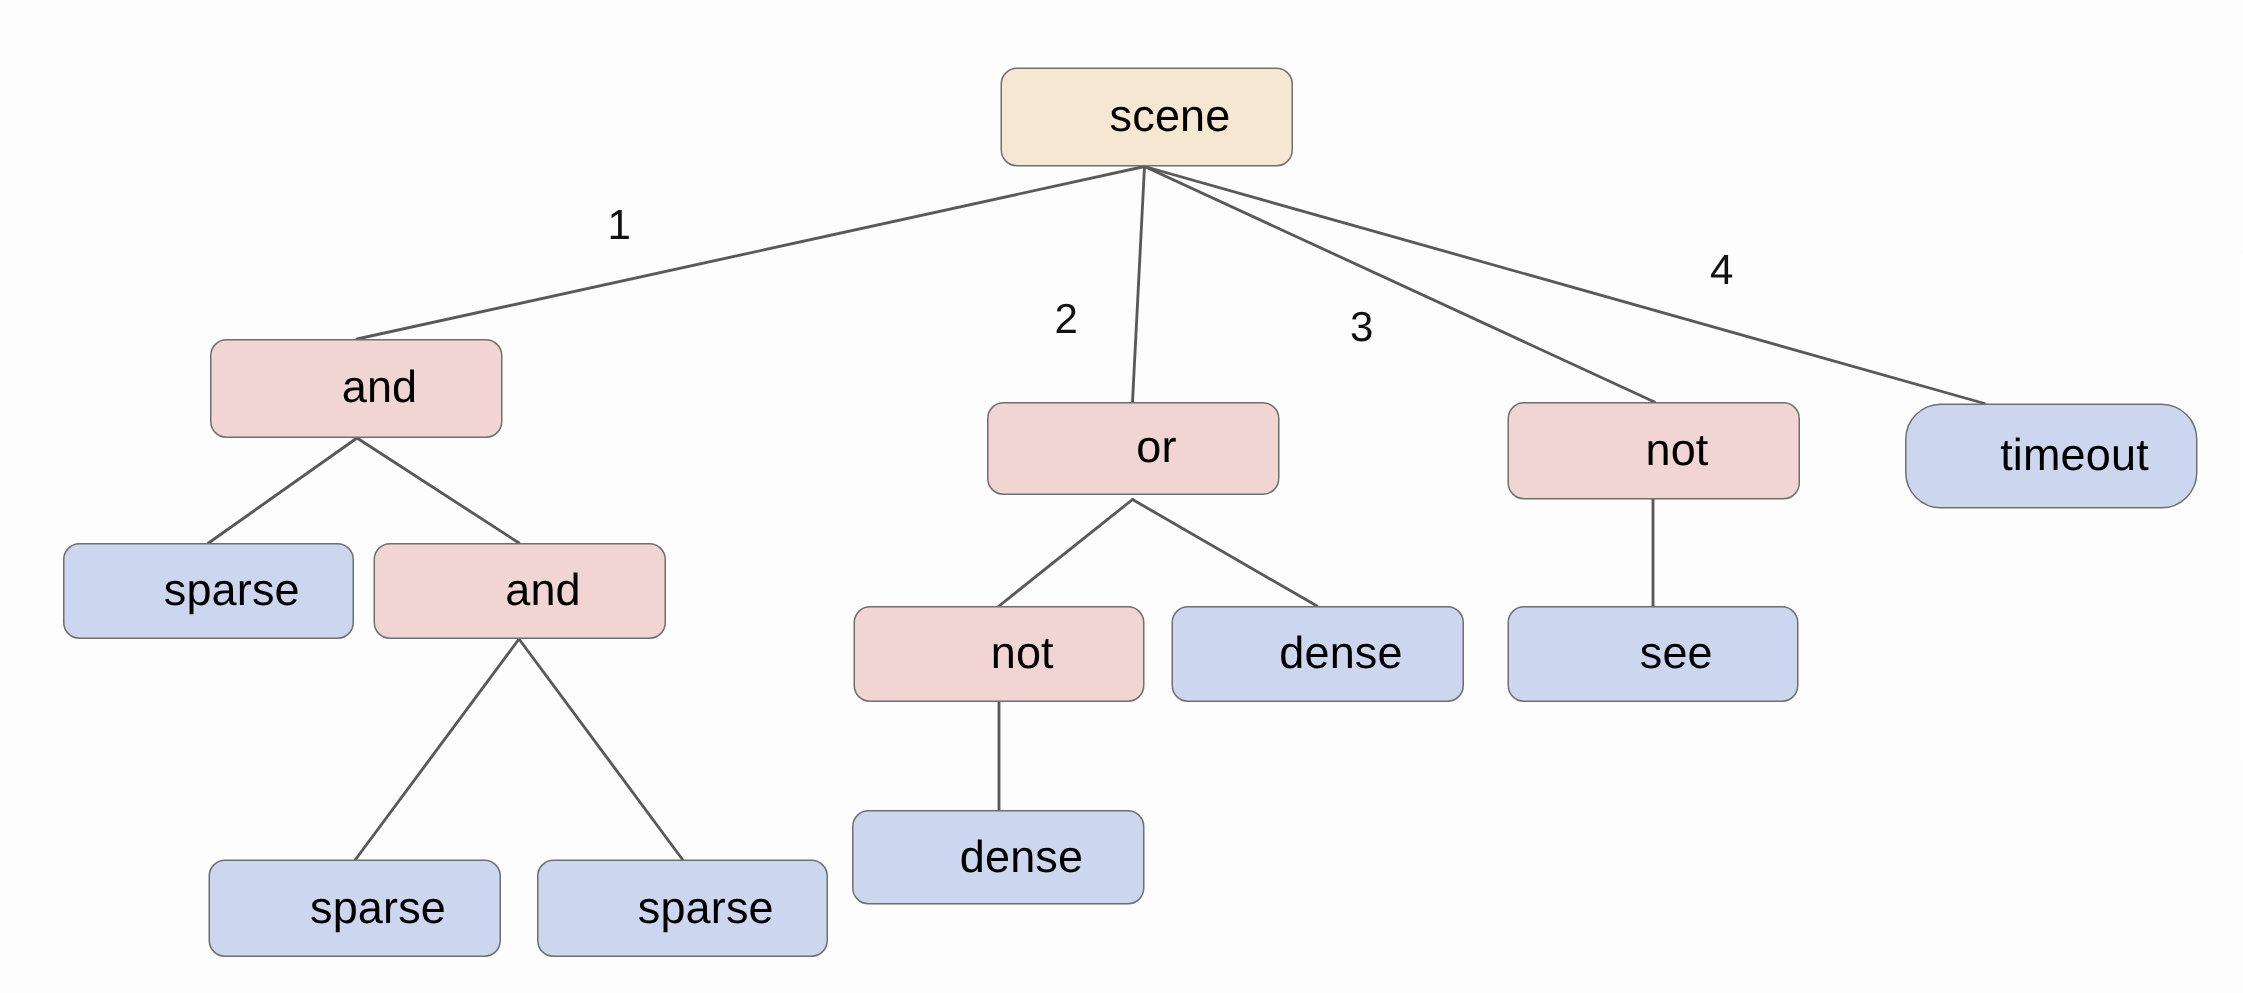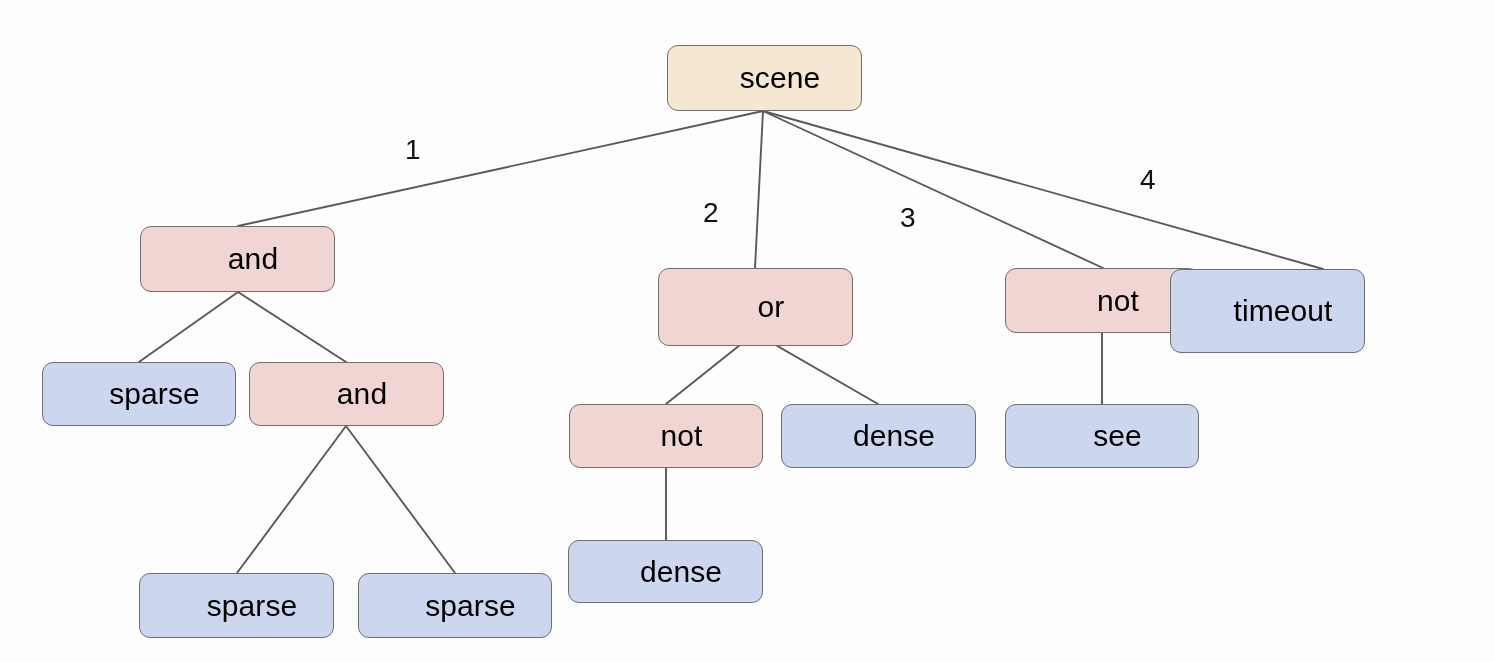--- a/index.html
+++ b/index.html
@@ -74,27 +74,27 @@
       <line x1="666" y1="468" x2="666" y2="540" stroke="#595959" stroke-width="1.9" stroke-linecap="round"></line>
       <line x1="1102" y1="333" x2="1102" y2="404" stroke="#595959" stroke-width="1.9" stroke-linecap="round"></line>
     </svg>
   <div id="node-layer">
       <div class="node node-root" style="left: 667px; top: 45px; width: 195px; height: 66px; font-size: 30px;">
         <span>scene</span>
       </div>
       <div class="node node-op" style="left: 140px; top: 226px; width: 195px; height: 66px; font-size: 30px;">
         <span>and</span>
       </div>
-      <div class="node node-op" style="left: 658px; top: 268px; width: 195px; height: 78px; font-size: 30px;">
+      <div class="node node-op" style="left: 658px; top: 268px; width: 195px; height: 62px; font-size: 30px;">
         <span>or</span>
       </div>
       <div class="node node-op" style="left: 1005px; top: 268px; width: 195px; height: 65px; font-size: 30px;">
         <span>not</span>
       </div>
-      <div class="node node-leaf" style="left: 1170px; top: 269px; width: 195px; height: 84px; font-size: 30px;">
+      <div class="node node-leaf" style="left: 1270px; top: 269px; width: 195px; height: 70px; font-size: 30px; border-radius: 24px;">
         <span>timeout</span>
       </div>
       <div class="node node-leaf" style="left: 42px; top: 362px; width: 194px; height: 64px; font-size: 30px;">
         <span>sparse</span>
       </div>
       <div class="node node-op" style="left: 249px; top: 362px; width: 195px; height: 64px; font-size: 30px;">
         <span>and</span>
       </div>
       <div class="node node-op" style="left: 569px; top: 404px; width: 194px; height: 64px; font-size: 30px;">
         <span>not</span>

